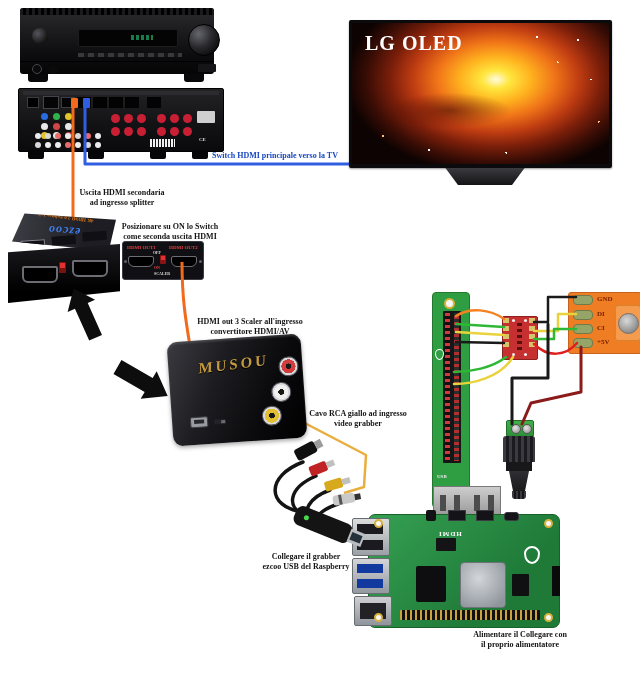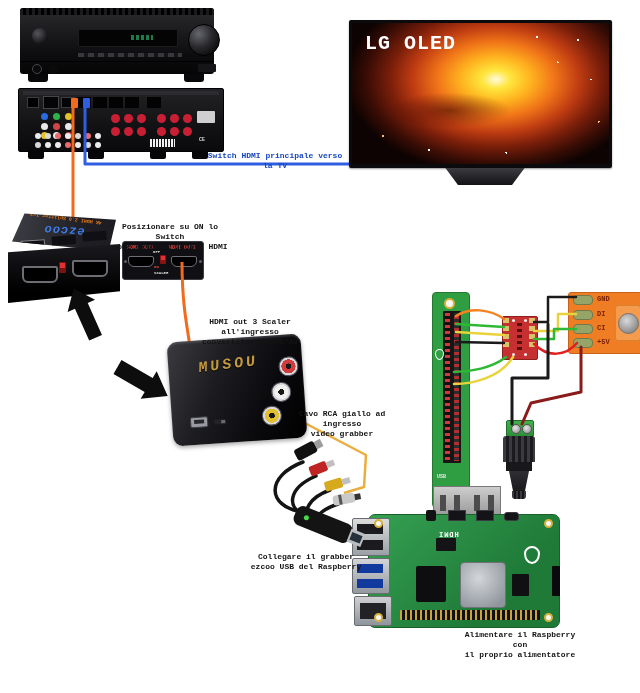--- a/index.html
+++ b/index.html
@@ -1,17 +1,17 @@
 <!DOCTYPE html>
 <html><head>
 <meta charset="utf-8">
 <style>
   html,body{margin:0;padding:0;background:#fff;}
   .canvas{position:relative;width:640px;height:693px;background:#fff;overflow:hidden;
-          font-family:Liberation Mono, monospace;}
+          font-family:Liberation Serif, serif;}
   .abs{position:absolute;}
   
   .lbl{position:absolute;z-index:20;font-weight:bold;font-size:8px;line-height:1.22;
        color:#141414;text-align:center;white-space:pre-line;}
   .lbl.blue{color:#1747c0;}
   
   .layer{position:absolute;left:0;top:0;z-index:5;pointer-events:none;}
   .layer.over{z-index:12;}
   
   .dev{z-index:10;}
@@ -254,24 +254,26 @@
         <rect x="60" y="6" width="11" height="8" fill="#26303a"></rect>
       </g>
     </g>
     <g fill="#0d0d0d">
       <polygon transform="translate(85,314) rotate(-24)" points="0,-28 -15,-9 -7,-9 -7,26 7,26 7,-9 15,-9"></polygon>
       <polygon transform="translate(140,380) rotate(30)" points="32,0 10,-16 10,-8 -26,-8 -26,8 10,8 10,16"></polygon>
     </g>
   </svg>
 
   <div class="lbl blue" style="left:202px;top:151px;width:146px;">Switch HDMI principale verso la TV</div>
+  <div class="lbl" style="left:62px;top:188px;width:120px;">Uscita HDMI secondaria
+ad ingresso splitter</div>
   <div class="lbl" style="left:108px;top:222px;width:124px;">Posizionare su ON lo Switch
 come seconda uscita HDMI</div>
   <div class="lbl" style="left:188px;top:317px;width:124px;">HDMI out 3 Scaler all'ingresso
 convertitore HDMI/AV</div>
-  <div class="lbl" style="left:284px;top:409px;width:116px;text-align:center;">Cavo RCA giallo ad ingresso
+  <div class="lbl" style="left:300px;top:409px;width:116px;text-align:center;">Cavo RCA giallo ad ingresso
 video grabber</div>
   <div class="lbl" style="left:250px;top:552px;width:112px;">Collegare il grabber
 ezcoo USB del Raspberry</div>
-  <div class="lbl" style="left:460px;top:630px;width:120px;">Alimentare il Raspberry con
+  <div class="lbl" style="left:460px;top:630px;width:120px;">Alimentare il Collegare con
 il proprio alimentatore</div>
 
 </div>
 
 </body></html>

